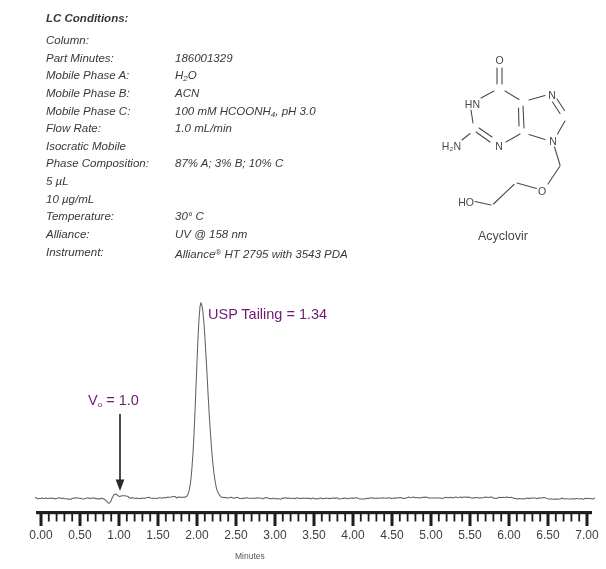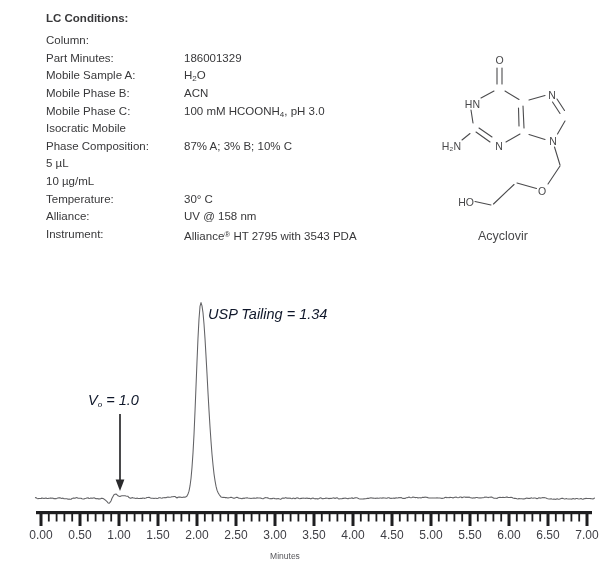--- a/index.html
+++ b/index.html
@@ -1,70 +1,74 @@
 <!DOCTYPE html>
 <html><head>
 <meta charset="utf-8">
 <style>
   html,body{margin:0;padding:0;background:#fff;}
   .page{position:relative;width:606px;height:569px;background:#ffffff;
         font-family:"Liberation Sans",sans-serif;color:#38383a;overflow:hidden;}
 
   
-  .conditions{position:absolute;left:46px;top:12px;width:340px;}
+  .conditions{position:absolute;left:46px;top:12px;width:340px;font-style:italic;}
   .cond-title{font-weight:bold;font-size:11.5px;line-height:13px;margin:0 0 9px 0;}
-  .cond-row{display:flex;height:17.65px;font-size:11.5px;line-height:13px;gap:9px;}
+  .cond-row{display:flex;height:17.65px;font-size:11.5px;line-height:13px;}
   .cond-label{width:129px;flex:none;}
   .cond-value{flex:1;white-space:nowrap;}
   .seg-sub{font-size:8px;vertical-align:-2px;}
   .seg-sup{font-size:8px;vertical-align:3px;}
 
   
   .structure{position:absolute;left:410px;top:30px;width:200px;height:220px;}
   .structure svg{display:block;}
   .atom{font-size:10.5px;font-family:"Liberation Sans",sans-serif;fill:#48484a;}
   .compound{font-size:12.5px;font-family:"Liberation Sans",sans-serif;fill:#48484a;}
   .bond{stroke:#4b4b4d;stroke-width:1.1;fill:none;stroke-linecap:round;}
 
   
   .chromatogram{position:absolute;left:0;top:280px;width:606px;height:289px;}
   .chromatogram svg{position:absolute;left:0;top:0;}
-  .annotation{position:absolute;font-size:14.5px;color:#0f172a;white-space:nowrap;font-style:italic;}
+  .annotation{position:absolute;font-size:14.5px;color:#701a75;white-space:nowrap;}
   #usp-annotation{left:208px;top:26px;}
   #v0-annotation{left:88px;top:112px;}
-  .x-axis-title{position:absolute;left:235px;top:271px;width:100px;text-align:center;
+  .x-axis-title{position:absolute;left:235px;top:271px;width:100px;text-align:left;
                 font-size:8.5px;color:#56565a;}
   .tick-label{font-size:12px;font-family:"Liberation Sans",sans-serif;fill:#3e3e44;}
 </style>
 </head>
 <body>
 
 <div class="page">
 
   <div class="conditions">
     <div class="cond-title">LC Conditions:</div>
     <div class="cond-rows">
         <div class="cond-row">
           <span class="cond-label">Column:</span>
         </div>
         <div class="cond-row">
           <span class="cond-label">Part Minutes:</span>
           <span class="cond-value"><span>186001329</span></span>
         </div>
         <div class="cond-row">
-          <span class="cond-label">Mobile Sample A:</span>
+          <span class="cond-label">Mobile Phase A:</span>
           <span class="cond-value"><span>H</span><sub class="seg-sub">2</sub><span>O</span></span>
         </div>
         <div class="cond-row">
           <span class="cond-label">Mobile Phase B:</span>
           <span class="cond-value"><span>ACN</span></span>
         </div>
         <div class="cond-row">
           <span class="cond-label">Mobile Phase C:</span>
           <span class="cond-value"><span>100 mM HCOONH</span><sub class="seg-sub">4</sub><span>, pH 3.0</span></span>
+        </div>
+        <div class="cond-row">
+          <span class="cond-label">Flow Rate:</span>
+          <span class="cond-value"><span>1.0 mL/min</span></span>
         </div>
         <div class="cond-row">
           <span class="cond-label">Isocratic Mobile</span>
           <span class="cond-value"></span>
         </div>
         <div class="cond-row">
           <span class="cond-label">Phase Composition:</span>
           <span class="cond-value"><span>87% A; 3% B; 10% C</span></span>
         </div>
         <div class="cond-row">

